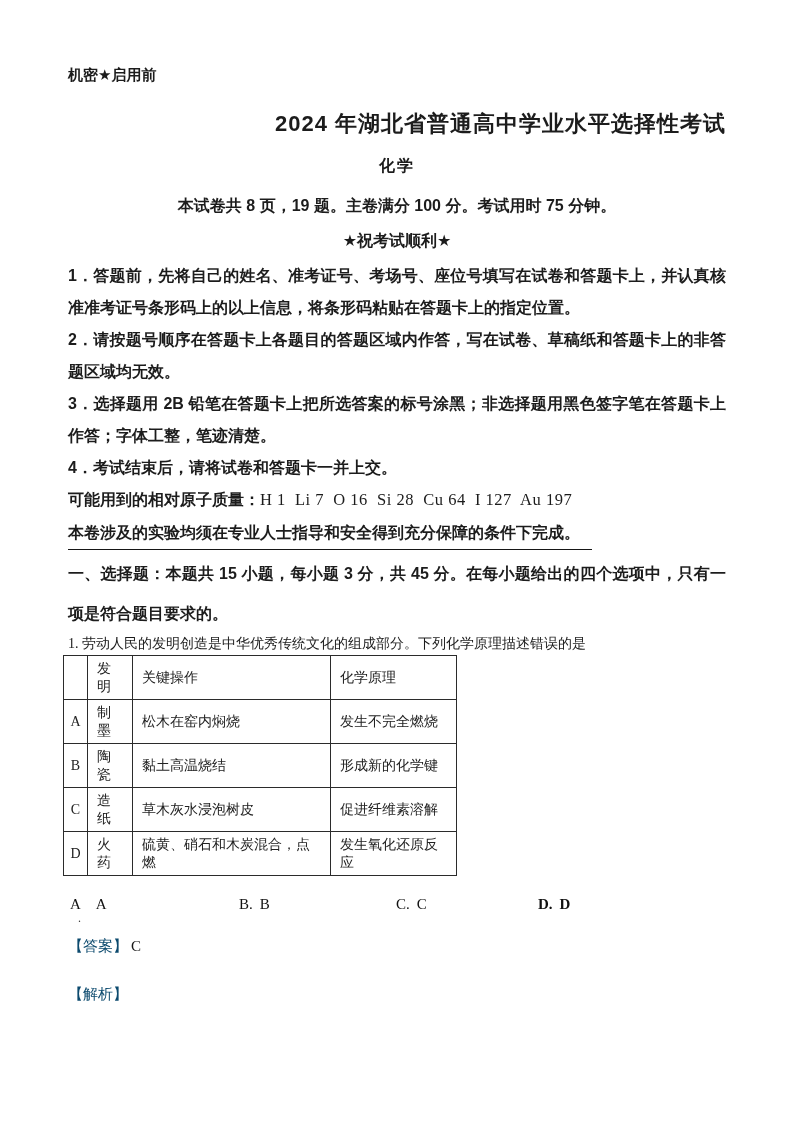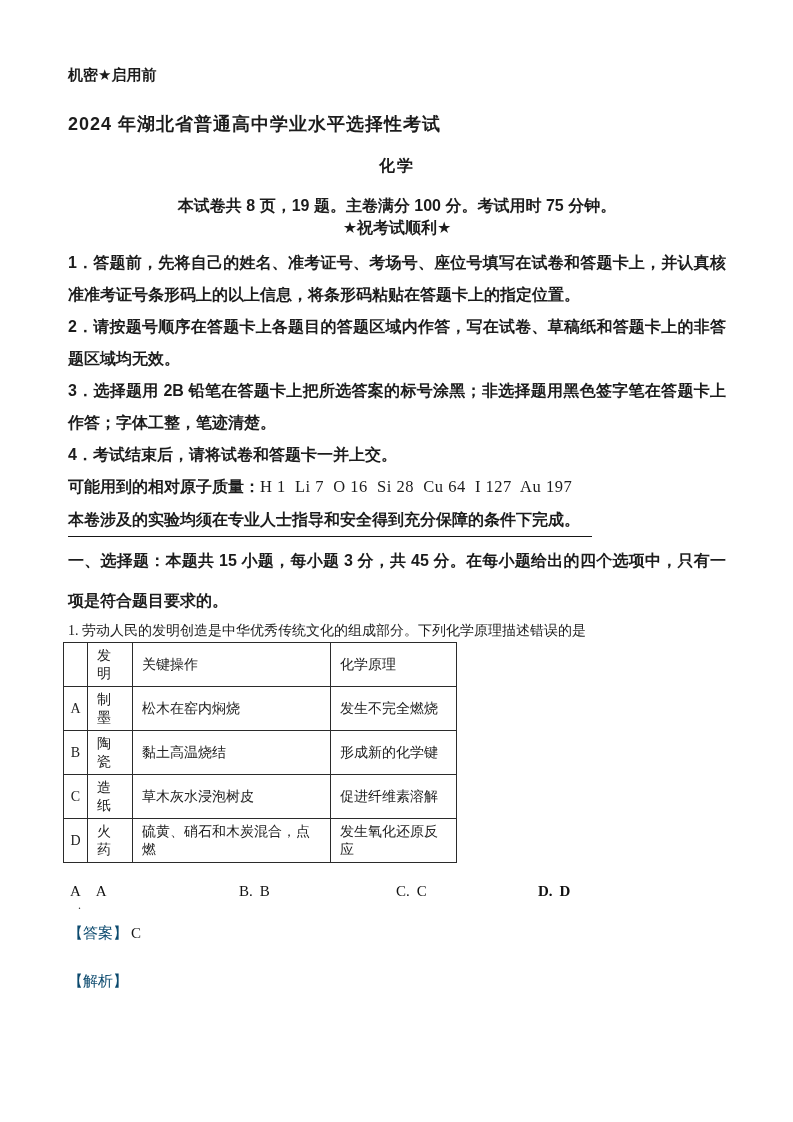--- a/index.html
+++ b/index.html
@@ -12,24 +12,24 @@
     color: #1c1c1c;
     padding: 64px 67px 0 68px;
     overflow: hidden;
   }
   .heiti { font-family: "Liberation Sans", "DejaVu Sans", sans-serif; font-weight: 700; }
   .songti { font-family: "Liberation Serif", "DejaVu Serif", serif; font-weight: 400; }
   .serif  { font-family: "Liberation Serif", "DejaVu Serif", serif; }
 
   .classification { font-size: 15px; line-height: 22px; }
 
-  .title   { font-size: 18px; line-height: 28px; text-align: left; margin: 24px 0 0; letter-spacing: 1px; }
+  .title   { font-size: 22px; line-height: 28px; text-align: right; margin: 24px 0 0; letter-spacing: 1px; }
   .subject { font-size: 16px; line-height: 28px; text-align: center; margin: 14px 0 0; letter-spacing: 2px; }
   .info    { font-size: 16px; line-height: 22px; text-align: center; margin-top: 15px; }
-  .wish    { font-size: 16px; line-height: 22px; text-align: center; }
+  .wish    { font-size: 16px; line-height: 22px; text-align: center; margin-top: 13px; }
 
   .notices { margin-top: 8px; font-size: 16px; line-height: 32px; }
   .notices p { margin: 0; text-align: justify; }
   .notices .nhead { text-align: left; }
 
   .atomic { font-size: 16px; line-height: 32px; }
   .atomic-values { font-size: 16.5px; white-space: pre; letter-spacing: 0.5px; margin-top: 43px; }
 
   .safety { margin-top: 5px; font-size: 16px; line-height: 24px; }
   .safety .underlined { border-bottom: 1.6px solid #161616; padding-right: 12px; padding-bottom: 8px; }

